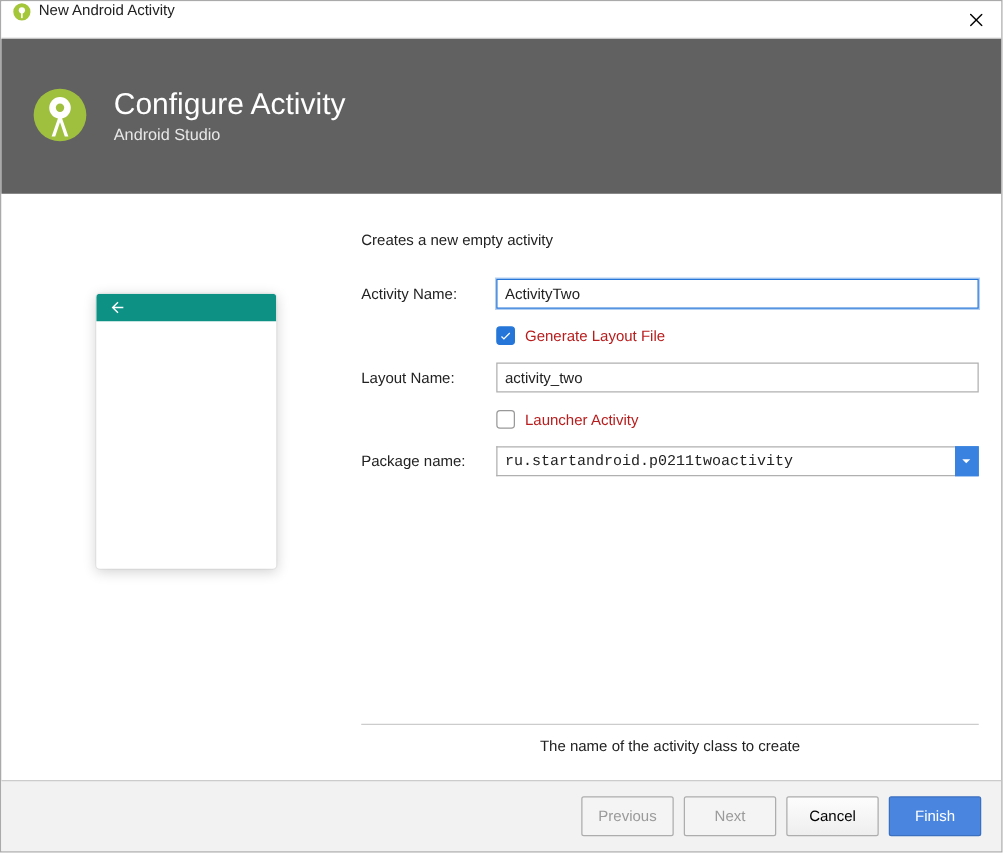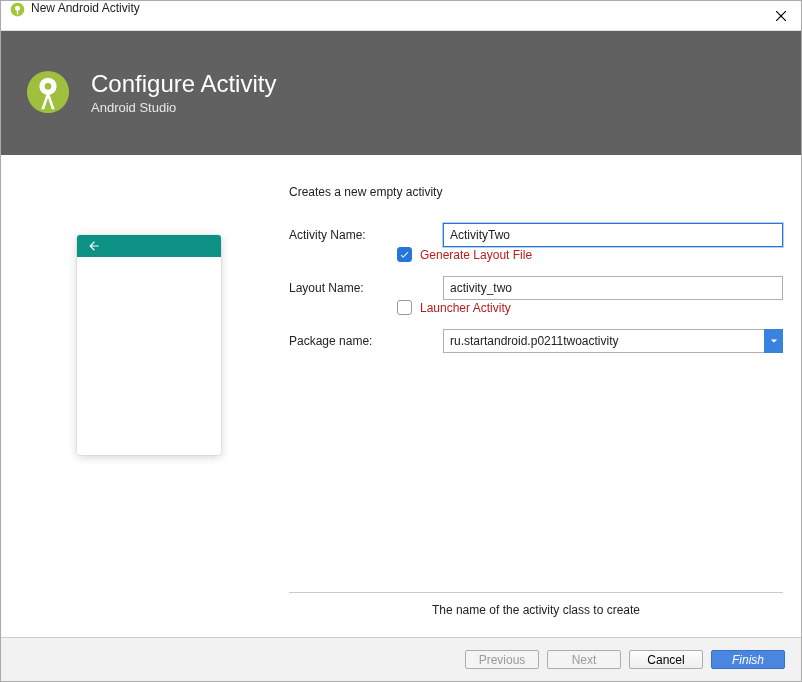--- a/index.html
+++ b/index.html
@@ -96,21 +96,21 @@
       flex-direction: column;
     }
     .form-desc {
       font-size: 12px;
       color: #222;
       margin-bottom: 24px;
     }
     .form-row {
       display: flex;
       align-items: center;
-      gap: 46px;
+      margin-bottom: 14px;
     }
     .form-row .label {
       width: 108px;
       font-size: 12px;
       color: #222;
       text-align: left;
     }
     .form-row .field {
       flex: 1;
     }
@@ -124,20 +124,21 @@
       color: #222;
       background: #fff;
     }
     .text-input.focused {
       border: 1px solid #2576d8;
       box-shadow: 0 0 0 1px rgba(37,118,216,0.35);
     }
     .combo-wrap {
       display: flex;
       width: 100%;
+      font-family: Liberation Mono, monospace;
     }
     .combo {
       border-right: none;
     }
     .combo-btn {
       width: 20px;
       height: 24px;
       background: #3a82e0;
       border: 1px solid #3a82e0;
       display: flex;
@@ -185,39 +186,38 @@
     .footer {
       border-top: 1px solid #ccc;
       padding: 12px 16px;
       display: flex;
       justify-content: flex-end;
       gap: 8px;
       background: #f2f2f2;
     }
     .btn {
       min-width: 74px;
-      height: 19px;
+      height: 32px;
       border: 1px solid #adadad;
       background: linear-gradient(#fdfdfd, #eeeeee);
       font-family: inherit;
       font-size: 12px;
       cursor: pointer;
       padding: 0 10px;
       border-radius: 2px;
     }
     .btn:disabled {
       color: #9a9a9a;
       cursor: default;
       background: #f4f4f4;
     }
     .btn.primary {
       background: #4a86e0;
       border-color: #3b6fc0;
       color: #fff;
-      font-style: italic;
     }
   </style>
 </head>
 <body>
 
 <div class="titlebar">
   <span class="app-icon">
     <svg width="15" height="15" viewBox="0 0 24 24">
       <circle cx="12" cy="12" r="11" fill="#a4c639"></circle>
       <circle cx="12" cy="10" r="4" fill="#fff"></circle>

